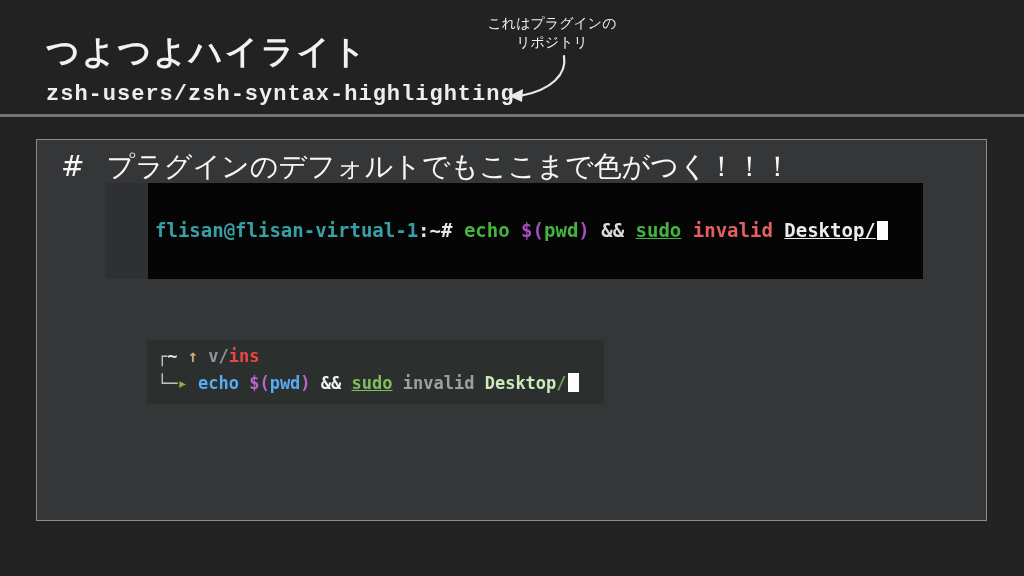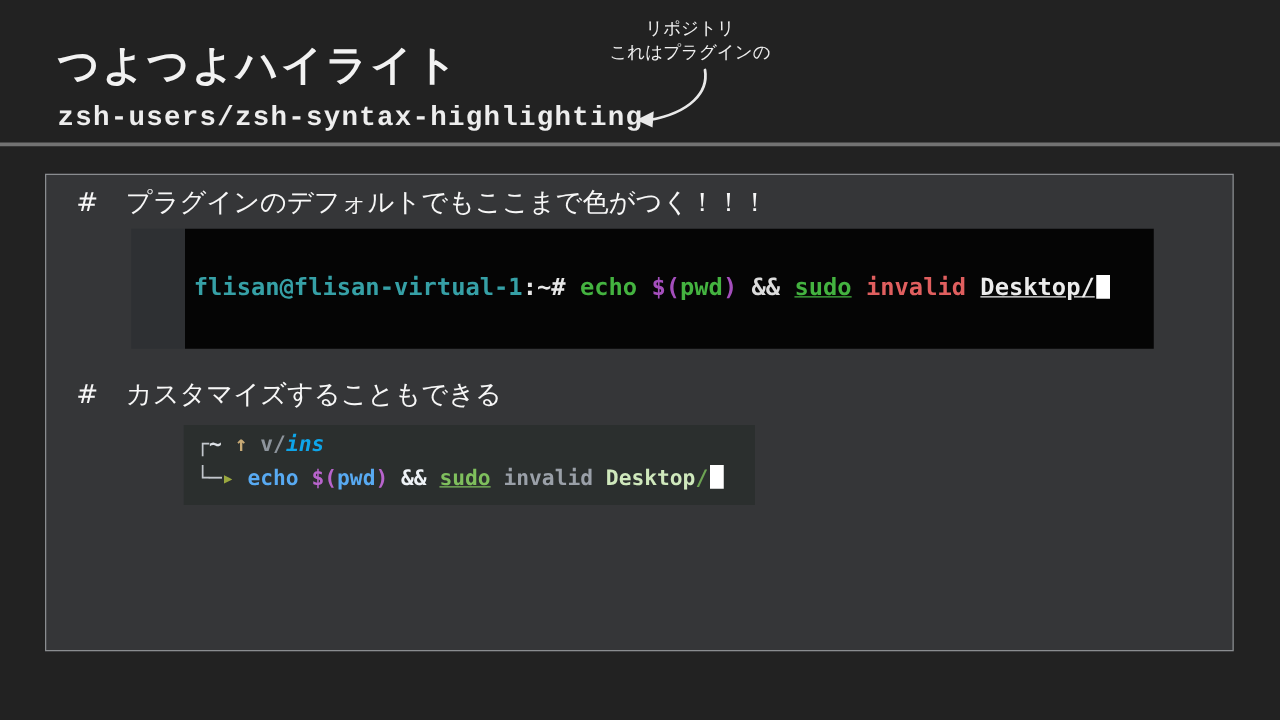--- a/index.html
+++ b/index.html
@@ -36,21 +36,21 @@
   }
 
   
   .content-panel {
     position: absolute; left: 36px; top: 139px;
     width: 951px; height: 382px;
     background: #353638; border: 1px solid #8a8d90;
   }
   .section-heading {
     position: absolute; left: 24px;
-    font-size: 21px; color: #f7f7f7; white-space: nowrap;
+    font-size: 28px; color: #f7f7f7; white-space: nowrap;
   }
   .section-heading .hash { display: inline-block; margin-right: 22px; }
   .heading-1 { top: 8px; }
   .heading-2 { top: 161px; }
 
   
   .terminal-1 {
     position: absolute; left: 68px; top: 43px;
     width: 818px; height: 96px; display: flex;
   }
@@ -81,22 +81,22 @@
   }
 </style>
 </head>
 <body style="background: rgb(34, 34, 34);">
 
 <h1 class="slide-title">つよつよハイライト</h1>
 
 <div class="slide-subtitle">zsh-users/zsh-syntax-highlighting</div>
 
 <div class="annotation">
+  <div>これはプラグインの</div>
   <div>リポジトリ</div>
-  <div>これはプラグインの</div>
 </div>
 
 <svg class="annotation-arrow" width="85" height="52" viewBox="0 0 85 52">
   <path d="M64 4 C 67 22, 52 38, 20 44" stroke="#e9e9e9" stroke-width="2.2" fill="none" stroke-linecap="round"></path>
   <polygon points="9,44 23,37 22,50" fill="#e9e9e9"></polygon>
 </svg>
 
 <div class="divider" style="background: rgb(115, 115, 115);"></div>
 
 <div class="content-panel" style="background: rgb(53, 54, 56); border-color: rgb(138, 141, 144);">
@@ -105,22 +105,19 @@
     <span class="hash">#</span><span>プラグインのデフォルトでもここまで色がつく！！！</span>
   </div>
 
   <div class="terminal-1">
     <div class="strip" style="background: rgb(46, 48, 51);"></div>
     <div class="screen" style="background: rgb(5, 5, 5);">
       <div class="term-line"><span style="color: rgb(54, 160, 166);">flisan@flisan-virtual-1</span><span style="color: rgb(230, 230, 230);">:</span><span style="color: rgb(230, 230, 230);">~</span><span style="color: rgb(230, 230, 230);"># </span><span style="color: rgb(68, 179, 64);">echo </span><span style="color: rgb(164, 78, 188);">$(</span><span style="color: rgb(68, 179, 64);">pwd</span><span style="color: rgb(164, 78, 188);">) </span><span style="color: rgb(220, 220, 220);">&amp;&amp; </span><span style="color: rgb(68, 179, 64); text-decoration: underline;">sudo</span><span style="color: rgb(220, 220, 220);"> </span><span style="color: rgb(224, 95, 95);">invalid</span><span style="color: rgb(220, 220, 220);"> </span><span style="color: rgb(236, 236, 236); text-decoration: underline;">Desktop/</span><span class="cursor" style="background: rgb(255, 255, 255);"></span></div>
     </div>
   </div>
 
-  <div class="section-heading heading-2">
-    <span class="hash">#</span><span>カスタマイズすることもできる</span>
-  </div>
 
   <div class="terminal-2" style="background: rgb(43, 47, 46);">
-    <div class="term-line"><span style="color: rgb(194, 198, 204);">┌</span><span style="color: rgb(221, 225, 230);">~ </span><span style="color: rgb(201, 171, 118);">↑ </span><span style="color: rgb(141, 148, 156);">v/</span><span style="color: #0ea5e9; font-style: italic;">ins</span></div>
+    <div class="term-line"><span style="color: rgb(194, 198, 204);">┌</span><span style="color: rgb(221, 225, 230);">~ </span><span style="color: rgb(201, 171, 118);">↑ </span><span style="color: rgb(141, 148, 156);">v/</span><span style="color: #ef4444;">ins</span></div>
     <div class="term-line"><span style="color: rgb(194, 198, 204);">└─</span><span style="color: rgb(154, 168, 63);">▸ </span><span style="color: rgb(88, 170, 242);">echo </span><span style="color: rgb(184, 100, 204);">$(</span><span style="color: rgb(88, 170, 242);">pwd</span><span style="color: rgb(184, 100, 204);">) </span><span style="color: rgb(238, 242, 246);">&amp;&amp; </span><span style="color: rgb(127, 191, 93); text-decoration: underline;">sudo</span><span style="color: rgb(154, 160, 168);"> </span><span style="color: rgb(154, 160, 168);">invalid</span><span style="color: rgb(154, 160, 168);"> </span><span style="color: rgb(207, 232, 188);">Desktop</span><span style="color: rgb(109, 164, 83);">/</span><span class="cursor" style="background: rgb(255, 255, 255);"></span></div>
   </div>
 
 </div>
 
 </body></html>

